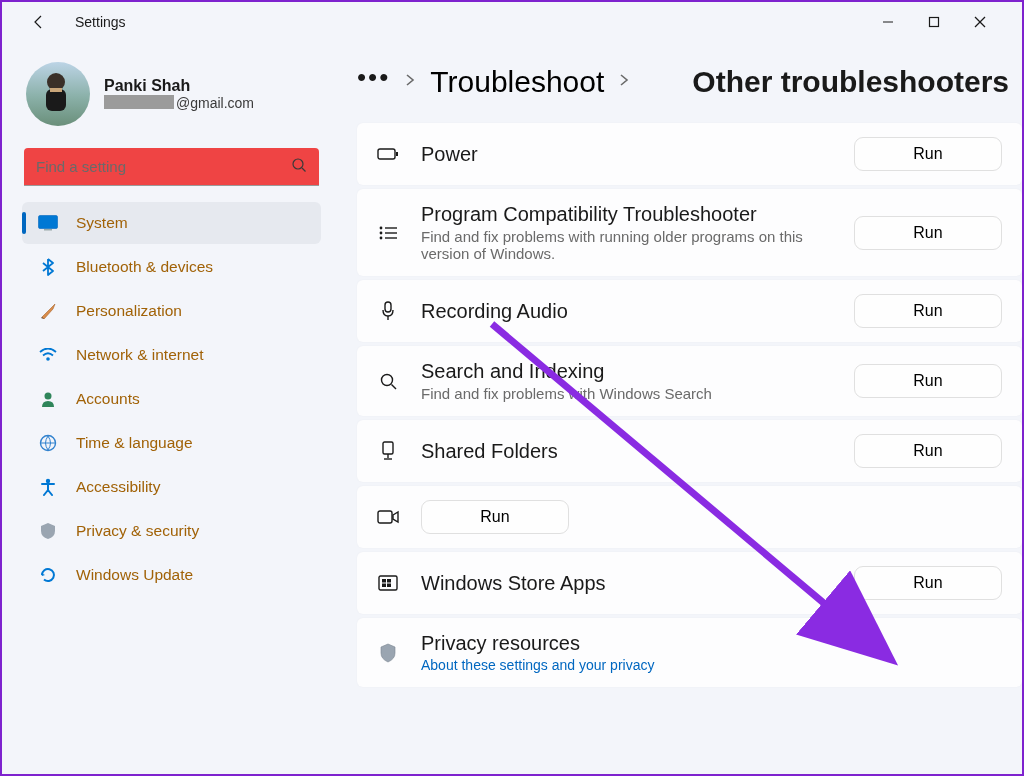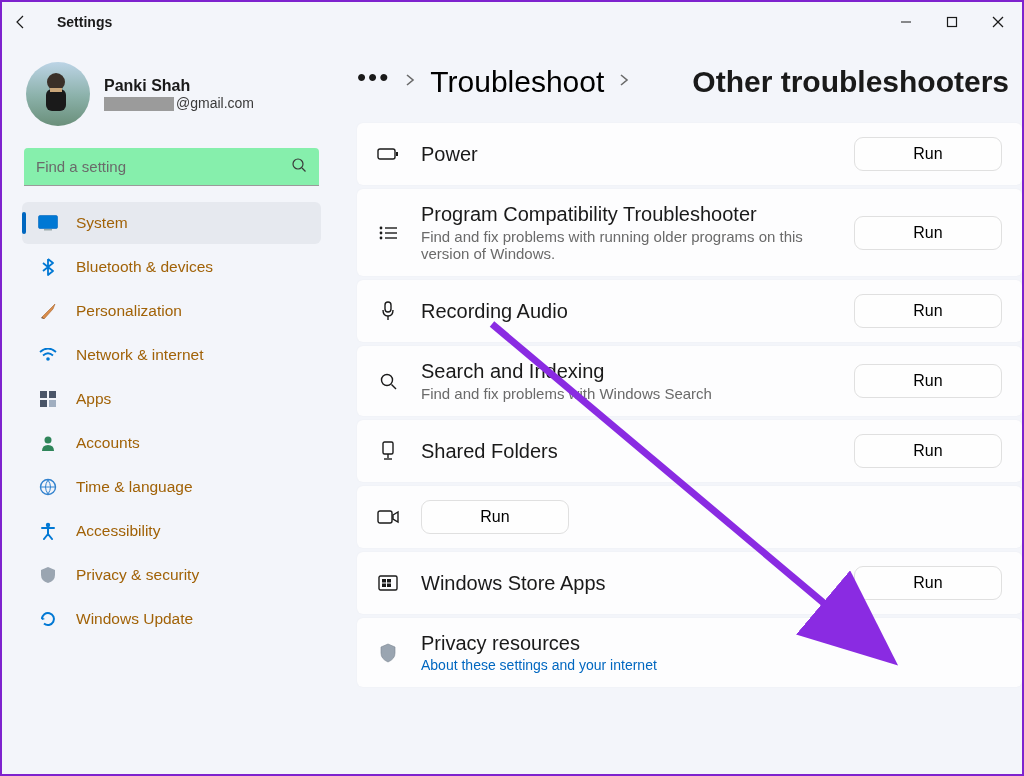--- a/index.html
+++ b/index.html
@@ -1,32 +1,32 @@
 <!DOCTYPE html>
 <html><head>
 <meta charset="utf-8">
 <style>
   * { box-sizing: border-box; margin: 0; padding: 0; font-family: "Segoe UI", Arial, sans-serif; }
   body { background: #f3f5fa; width: 1024px; height: 776px; overflow: hidden; border: 2px solid #7e22ce; position: relative; }
-  .titlebar { display: flex; align-items: center; height: 40px; padding: 0 1px; font-weight: bold; }
+  .titlebar { display: flex; align-items: center; height: 40px; padding: 0 19px; }
   .back-btn { width: 36px; height: 36px; display: flex; align-items: center; justify-content: center; cursor: pointer; }
   .title { font-size: 14px; margin-left: 18px; color: #1a1a1a; }
   .window-controls { margin-left: auto; display: flex; }
   .win-ctrl { width: 46px; height: 32px; display: flex; align-items: center; justify-content: center; cursor: pointer; }
   .main { display: flex; height: calc(100% - 40px); }
   .sidebar { width: 335px; padding: 10px 12px 0 16px; }
   .profile { display: flex; align-items: center; padding: 10px 8px 18px 8px; }
   .avatar { width: 64px; height: 64px; border-radius: 50%; overflow: hidden; flex-shrink: 0; }
   .avatar svg { width: 100%; height: 100%; display: block; }
   .profile-text { margin-left: 14px; }
   .profile-name { font-weight: 600; font-size: 16px; color: #1a1a1a; }
-  .profile-email { font-size: 14px; color: #3a3a3a; display: flex; align-items: flex-end; }
+  .profile-email { font-size: 14px; color: #3a3a3a; display: flex; align-items: flex-start; }
   .email-redact { display: inline-block; width: 70px; height: 14px; background: #9b9b9b; margin-right: 2px; }
   .search-wrap { position: relative; margin: 4px 6px 16px 6px; }
-  .search-input { width: 100%; height: 38px; padding: 0 42px 0 12px; border: none; border-bottom: 1px solid #9a9a9a; background: #86efac; font-size: 15px; outline: none; border-radius: 4px 4px 0 0; }
+  .search-input { width: 100%; height: 38px; padding: 0 42px 0 12px; border: none; border-bottom: 1px solid #9a9a9a; background: #ef4444; font-size: 15px; outline: none; border-radius: 4px 4px 0 0; }
   .search-input::placeholder { color: #6a6a6a; }
   .search-icon { position: absolute; right: 12px; top: 50%; transform: translateY(-50%); }
   .nav { list-style: none; }
   .nav-item { display: flex; align-items: center; height: 42px; padding: 0 12px 0 16px; border-radius: 6px; cursor: pointer; font-size: 15.5px; color: #a16207; margin: 2px 4px; position: relative; }
   .nav-item.selected { background: #e6e9ef; }
   .nav-item.selected::before { content: ""; position: absolute; left: 0; top: 10px; bottom: 10px; width: 3.5px; background: #0067c0; border-radius: 2px; }
   .nav-icon { width: 20px; height: 20px; margin-right: 18px; display: flex; align-items: center; justify-content: center; flex-shrink: 0; }
   .content { flex: 1; padding: 20px 0 0 20px; overflow: hidden; }
   .breadcrumb { display: flex; align-items: center; gap: 14px; margin-bottom: 22px; }
   .bc-more { font-size: 26px; letter-spacing: 2px; color: #1a1a1a; cursor: pointer; padding-bottom: 8px; }
@@ -143,31 +143,20 @@
               <path d="M1 4 Q9 -3 17 4" stroke="#0078d4" stroke-width="1.8" fill="none"></path>
               <path d="M4 7.5 Q9 3 14 7.5" stroke="#0078d4" stroke-width="1.8" fill="none"></path>
               <circle cx="9" cy="11" r="1.8" fill="#0078d4"></circle>
             </svg>
           </span>
         <span>Network &amp; internet</span>
       </li>
       <li class="nav-item">
         <span class="nav-icon">
             <svg width="16" height="16" viewBox="0 0 16 16">
-              <rect x="0" y="0" width="7" height="7" fill="#4a5568"></rect>
-              <rect x="9" y="0" width="7" height="7" fill="#4a5568"></rect>
-              <rect x="0" y="9" width="7" height="7" fill="#4a5568"></rect>
-              <rect x="9" y="9" width="7" height="7" fill="#a0aec0"></rect>
-            </svg>
-          </span>
-        <span>Apps</span>
-      </li>
-      <li class="nav-item">
-        <span class="nav-icon">
-            <svg width="16" height="16" viewBox="0 0 16 16">
               <circle cx="8" cy="5" r="3.5" fill="#2f855a"></circle>
               <path d="M2 16 Q2 10 8 10 Q14 10 14 16 Z" fill="#2f855a"></path>
             </svg>
           </span>
         <span>Accounts</span>
       </li>
       <li class="nav-item">
         <span class="nav-icon">
             <svg width="18" height="18" viewBox="0 0 18 18">
               <circle cx="9" cy="9" r="7.5" fill="none" stroke="#3182ce" stroke-width="1.4"></circle>
@@ -321,21 +310,21 @@
       </div>
 
       <div class="card">
         <span class="card-icon">
             <svg width="18" height="20" viewBox="0 0 18 20">
               <path d="M9 1 L16 4 V10 Q16 16 9 19 Q2 16 2 10 V4 Z" fill="#9aa5b1" stroke="#7a8591" stroke-width="0.6"></path>
             </svg>
           </span>
         <div class="card-body">
           <div class="card-title">Privacy resources</div>
-          <div class="card-link">About these settings and your internet</div>
+          <div class="card-link">About these settings and your privacy</div>
         </div>
       </div>
 
     </div>
   </div>
 </div>
 
 <svg class="arrow-annotation" style="left:480px; top:312px;" width="430" height="360">
   <defs>
       <marker id="ah" markerWidth="14" markerHeight="12" refX="11" refY="6" orient="auto">

